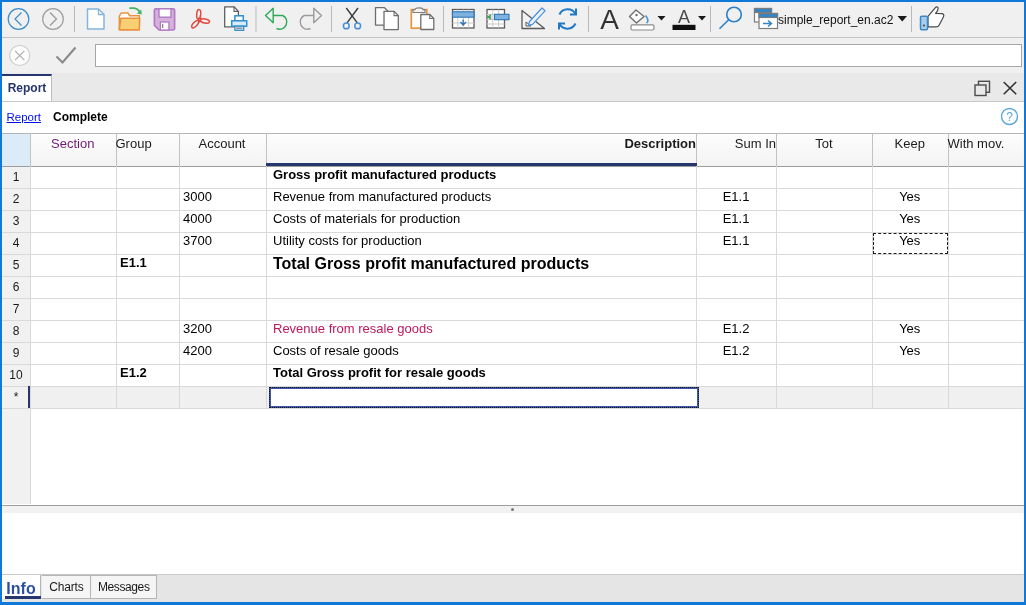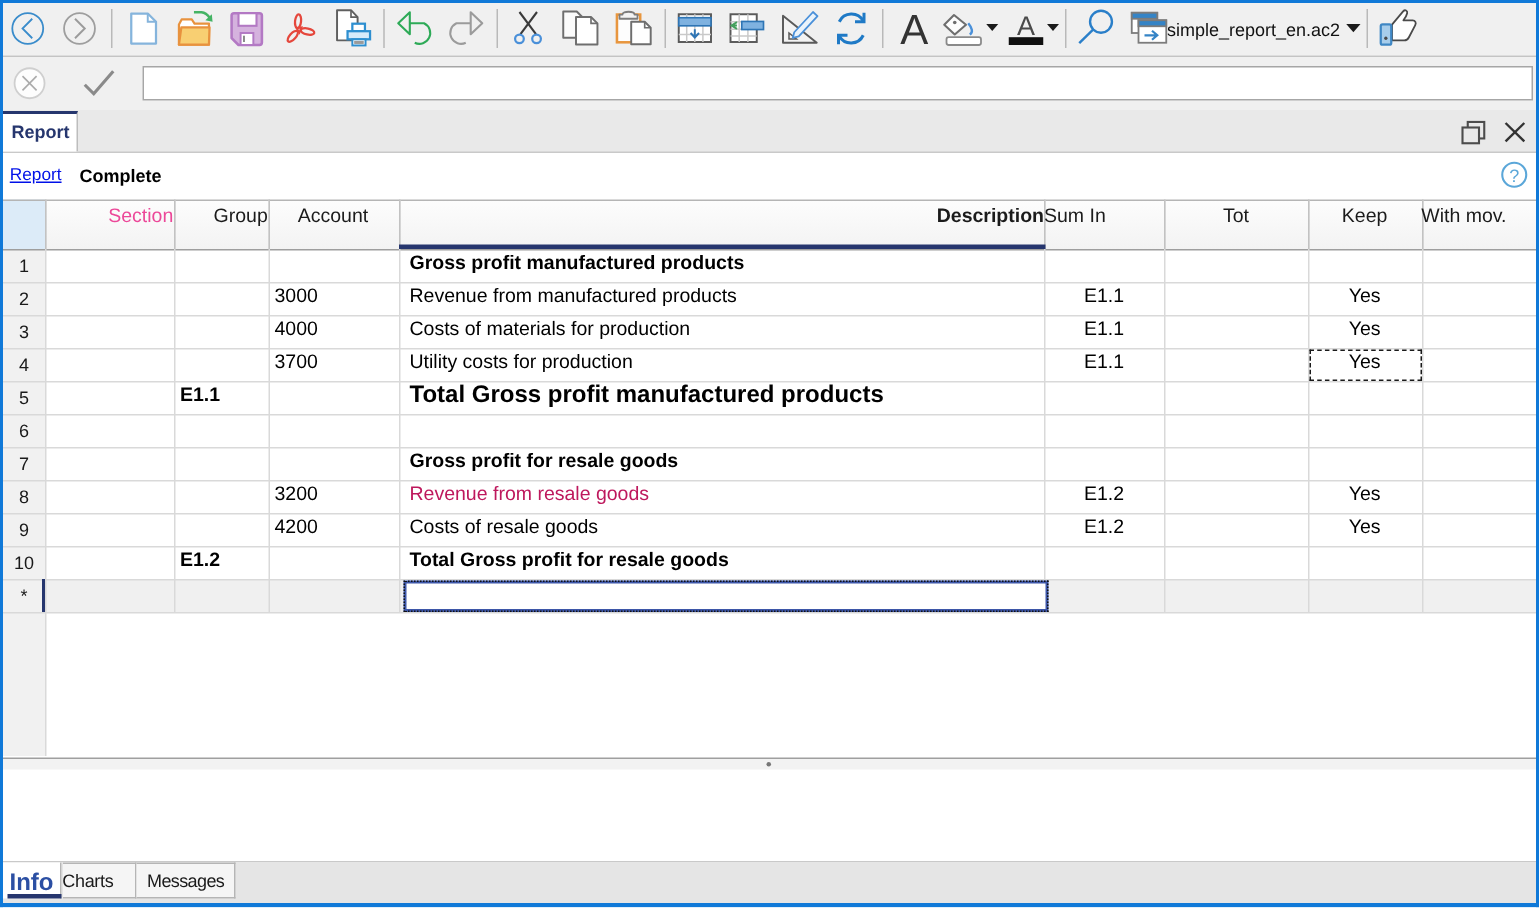--- a/index.html
+++ b/index.html
@@ -153,25 +153,25 @@
 <div class="abs" style="left:30px;top:407.5px;width:1px;height:96.5px;background:#d9d9d9"></div>
 <div class="abs" style="left:30px;top:133px;width:1px;height:32.5px;background:#c2c2c2"></div>
 <div class="abs" style="left:115.5px;top:133px;width:1px;height:32.5px;background:#c2c2c2"></div>
 <div class="abs" style="left:178.5px;top:133px;width:1px;height:32.5px;background:#c2c2c2"></div>
 <div class="abs" style="left:265.5px;top:133px;width:1px;height:32.5px;background:#c2c2c2"></div>
 <div class="abs" style="left:696px;top:133px;width:1px;height:32.5px;background:#c2c2c2"></div>
 <div class="abs" style="left:776px;top:133px;width:1px;height:32.5px;background:#c2c2c2"></div>
 <div class="abs" style="left:872px;top:133px;width:1px;height:32.5px;background:#c2c2c2"></div>
 <div class="abs" style="left:947.5px;top:133px;width:1px;height:32.5px;background:#c2c2c2"></div>
 <div class="abs" style="left:266.0px;top:162.5px;width:430.5px;height:3px;background:#26366e"></div>
-<div class="txt" style="left:30px;top:135.5px;width:85.5px;text-align:right;font-size:13px;font-weight:normal;color:#ec4899">Section</div>
-<div class="txt" style="left:115.5px;top:135.5px;width:63.0px;text-align:right;font-size:13px;font-weight:normal;color:#1b1b1b">Group</div>
+<div class="txt" style="left:30px;top:135.5px;width:85.5px;text-align:center;font-size:13px;font-weight:normal;color:#701a75">Section</div>
+<div class="txt" style="left:115.5px;top:135.5px;width:63.0px;text-align:left;font-size:13px;font-weight:normal;color:#1b1b1b">Group</div>
 <div class="txt" style="left:178.5px;top:135.5px;width:87.0px;text-align:center;font-size:13px;font-weight:normal;color:#1b1b1b">Account</div>
 <div class="txt" style="left:265.5px;top:135.5px;width:430.5px;text-align:right;font-size:13px;font-weight:bold;color:#1b1b1b">Description</div>
-<div class="txt" style="left:696px;top:135.5px;width:80px;text-align:left;font-size:13px;font-weight:normal;color:#1b1b1b">Sum In</div>
+<div class="txt" style="left:696px;top:135.5px;width:80px;text-align:right;font-size:13px;font-weight:normal;color:#1b1b1b">Sum In</div>
 <div class="txt" style="left:776px;top:135.5px;width:96px;text-align:center;font-size:13px;font-weight:normal;color:#1b1b1b">Tot</div>
 <div class="txt" style="left:872px;top:135.5px;width:75.5px;text-align:center;font-size:13px;font-weight:normal;color:#1b1b1b">Keep</div>
 <div class="txt" style="left:947.5px;top:135.5px;width:76.5px;font-size:13px;font-weight:normal;color:#1b1b1b">With mov.</div>
 <div class="txt" style="left:2px;top:169.5px;width:28px;text-align:center;font-size:12px;color:#1a1a1a">1</div>
 <div class="txt" style="left:2px;top:191.5px;width:28px;text-align:center;font-size:12px;color:#1a1a1a">2</div>
 <div class="txt" style="left:2px;top:213.5px;width:28px;text-align:center;font-size:12px;color:#1a1a1a">3</div>
 <div class="txt" style="left:2px;top:235.5px;width:28px;text-align:center;font-size:12px;color:#1a1a1a">4</div>
 <div class="txt" style="left:2px;top:257.5px;width:28px;text-align:center;font-size:12px;color:#1a1a1a">5</div>
 <div class="txt" style="left:2px;top:279.5px;width:28px;text-align:center;font-size:12px;color:#1a1a1a">6</div>
 <div class="txt" style="left:2px;top:301.5px;width:28px;text-align:center;font-size:12px;color:#1a1a1a">7</div>
@@ -188,21 +188,20 @@
 <div class="txt" style="left:183px;top:211.0px;font-size:13px;color:#000">4000</div>
 <div class="txt" style="left:273px;top:211.0px;font-size:13px;font-weight:normal;color:#000">Costs of materials for production</div>
 <div class="txt" style="left:696px;top:211.0px;width:80px;text-align:center;font-size:13px;color:#000">E1.1</div>
 <div class="txt" style="left:872px;top:211.0px;width:75.5px;text-align:center;font-size:13px;color:#000">Yes</div>
 <div class="txt" style="left:183px;top:233.0px;font-size:13px;color:#000">3700</div>
 <div class="txt" style="left:273px;top:233.0px;font-size:13px;font-weight:normal;color:#000">Utility costs for production</div>
 <div class="txt" style="left:696px;top:233.0px;width:80px;text-align:center;font-size:13px;color:#000">E1.1</div>
 <div class="txt" style="left:872px;top:233.0px;width:75.5px;text-align:center;font-size:13px;color:#000">Yes</div>
 <div class="txt" style="left:120px;top:255.0px;font-size:13px;font-weight:bold;color:#000">E1.1</div>
 <div class="txt" style="left:273px;top:255.0px;font-size:16px;font-weight:bold;color:#000">Total Gross profit manufactured products</div>
-<div class="txt" style="left:273px;top:299.0px;font-size:13px;font-weight:bold;color:#000">Gross profit for resale goods</div>
 <div class="txt" style="left:183px;top:321.0px;font-size:13px;color:#000">3200</div>
 <div class="txt" style="left:273px;top:321.0px;font-size:13px;font-weight:normal;color:#be185d">Revenue from resale goods</div>
 <div class="txt" style="left:696px;top:321.0px;width:80px;text-align:center;font-size:13px;color:#000">E1.2</div>
 <div class="txt" style="left:872px;top:321.0px;width:75.5px;text-align:center;font-size:13px;color:#000">Yes</div>
 <div class="txt" style="left:183px;top:343.0px;font-size:13px;color:#000">4200</div>
 <div class="txt" style="left:273px;top:343.0px;font-size:13px;font-weight:normal;color:#000">Costs of resale goods</div>
 <div class="txt" style="left:696px;top:343.0px;width:80px;text-align:center;font-size:13px;color:#000">E1.2</div>
 <div class="txt" style="left:872px;top:343.0px;width:75.5px;text-align:center;font-size:13px;color:#000">Yes</div>
 <div class="txt" style="left:120px;top:365.0px;font-size:13px;font-weight:bold;color:#000">E1.2</div>
 <div class="txt" style="left:273px;top:365.0px;font-size:13px;font-weight:bold;color:#000">Total Gross profit for resale goods</div>
@@ -211,19 +210,19 @@
 <div class="abs" style="left:269px;top:387px;width:429.5px;height:20.5px;border:1px dotted #111;box-sizing:border-box"></div>
 <div class="abs" style="left:0;top:505px;width:1026px;height:1px;background:#9f9f9f"></div>
 <div class="abs" style="left:0;top:506px;width:1026px;height:7px;background:#f2f2f2"></div>
 <div class="abs" style="left:511px;top:508px;width:3px;height:3px;background:#777;border-radius:50%"></div>
 <div class="abs" style="left:0;top:573.5px;width:1026px;height:1px;background:#c9c9c9"></div>
 <div class="abs" style="left:0;top:574.5px;width:1026px;height:28px;background:#e5e5e5"></div>
 <div class="abs" style="left:2px;top:575px;width:38.5px;height:24px;background:#fff;border-right:1px solid #b5b5b5;box-sizing:border-box"></div>
 <div class="txt" style="left:2px;top:580px;width:38px;text-align:center;font-size:16px;font-weight:bold;color:#2b4fa3">Info</div>
 <div class="abs" style="left:5px;top:596px;width:35.5px;height:3px;background:#26366e"></div>
 <div class="abs" style="left:41.5px;top:575px;width:49.5px;height:24px;background:#f5f5f5;border:1px solid #b5b5b5;border-left:none;box-sizing:border-box"></div>
-<div class="txt" style="left:41.5px;top:580px;width:42px;text-align:left;font-size:12px;letter-spacing:-0.2px;color:#1a1a1a">Charts</div>
+<div class="txt" style="left:41.5px;top:580px;width:42px;text-align:right;font-size:12px;letter-spacing:-0.2px;color:#1a1a1a">Charts</div>
 <div class="abs" style="left:91px;top:575px;width:65.5px;height:24px;background:#f5f5f5;border:1px solid #b5b5b5;border-left:none;box-sizing:border-box"></div>
 <div class="txt" style="left:91px;top:580px;width:65.5px;text-align:center;font-size:12px;letter-spacing:-0.4px;color:#1a1a1a">Messages</div>
 <div class="abs" style="left:0;top:0;width:1026px;height:2px;background:#1079d8"></div>
 <div class="abs" style="left:0;top:0;width:2px;height:605px;background:#1079d8"></div>
 <div class="abs" style="left:1024px;top:0;width:2px;height:605px;background:#1079d8"></div>
 <div class="abs" style="left:0;top:601.5px;width:1026px;height:3.5px;background:#1079d8"></div>
 </div>
 </body></html>

